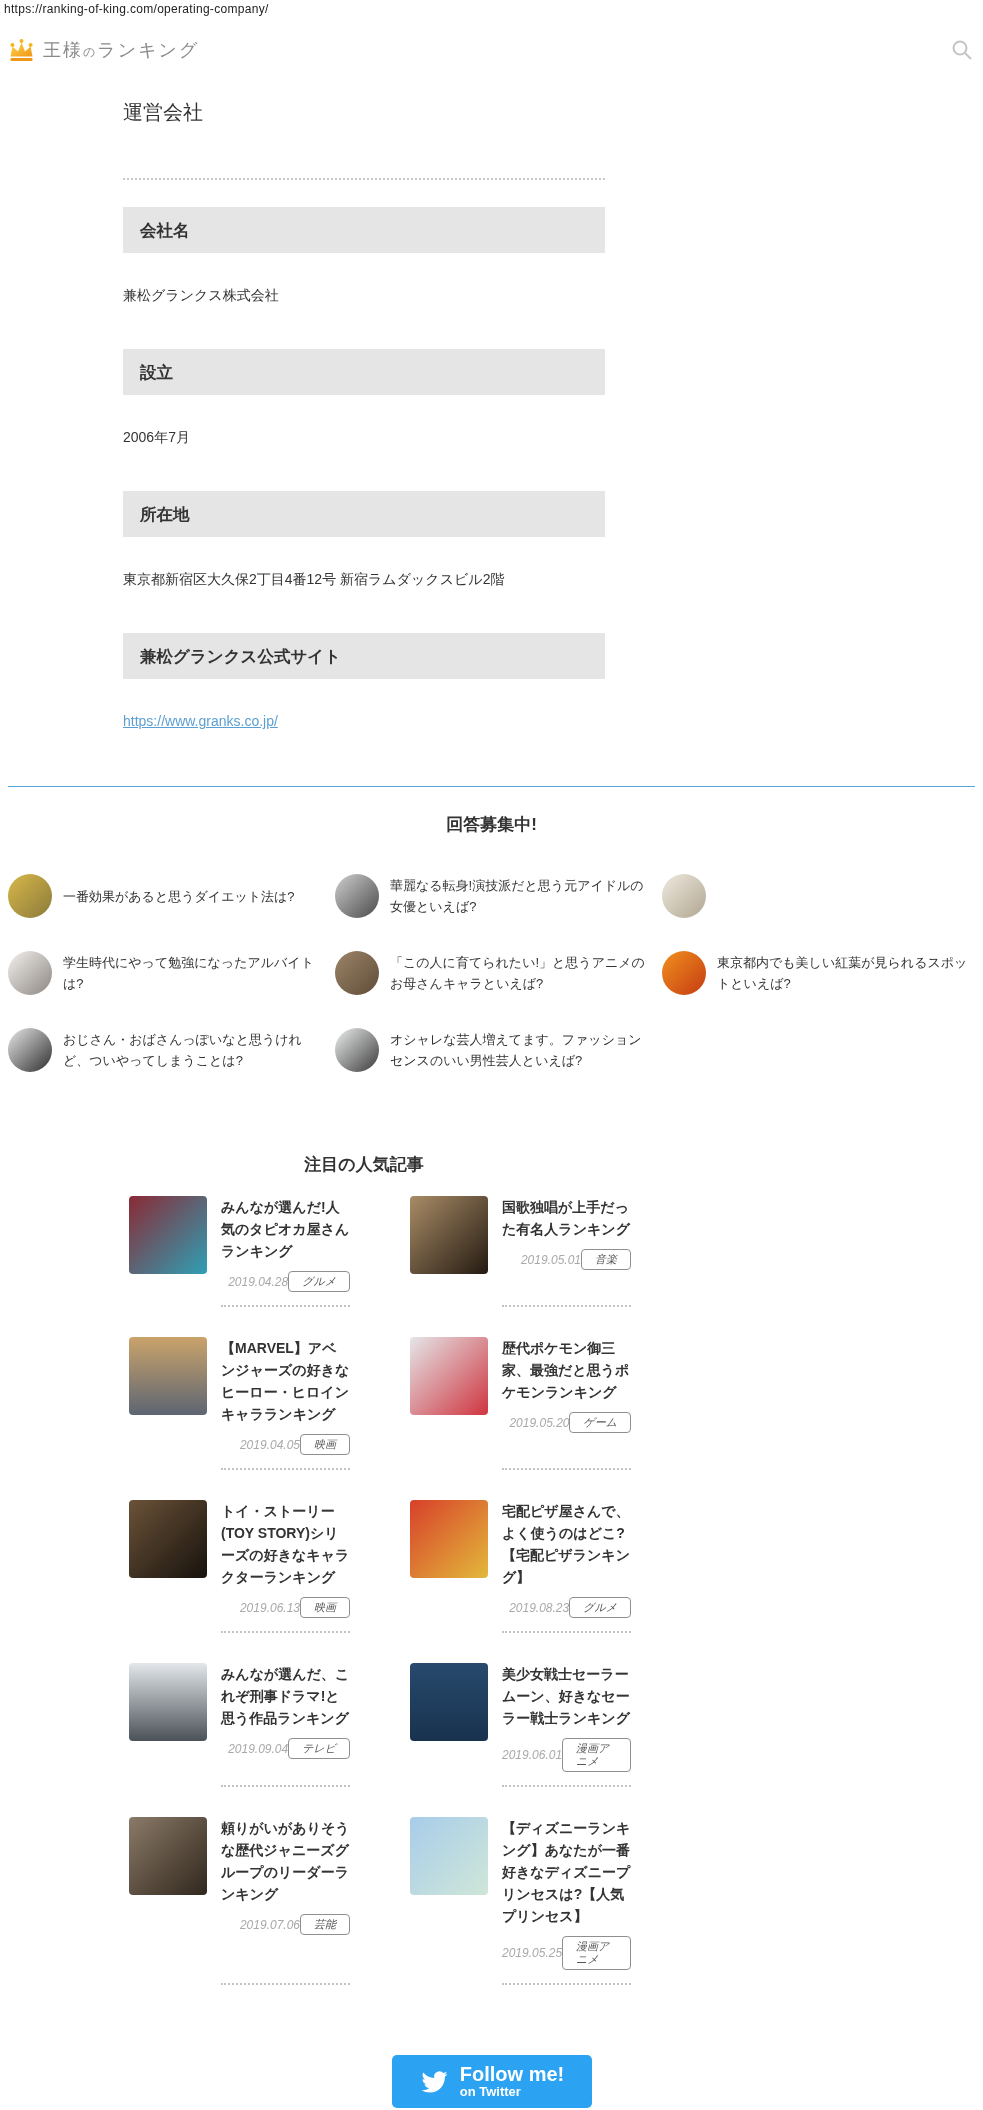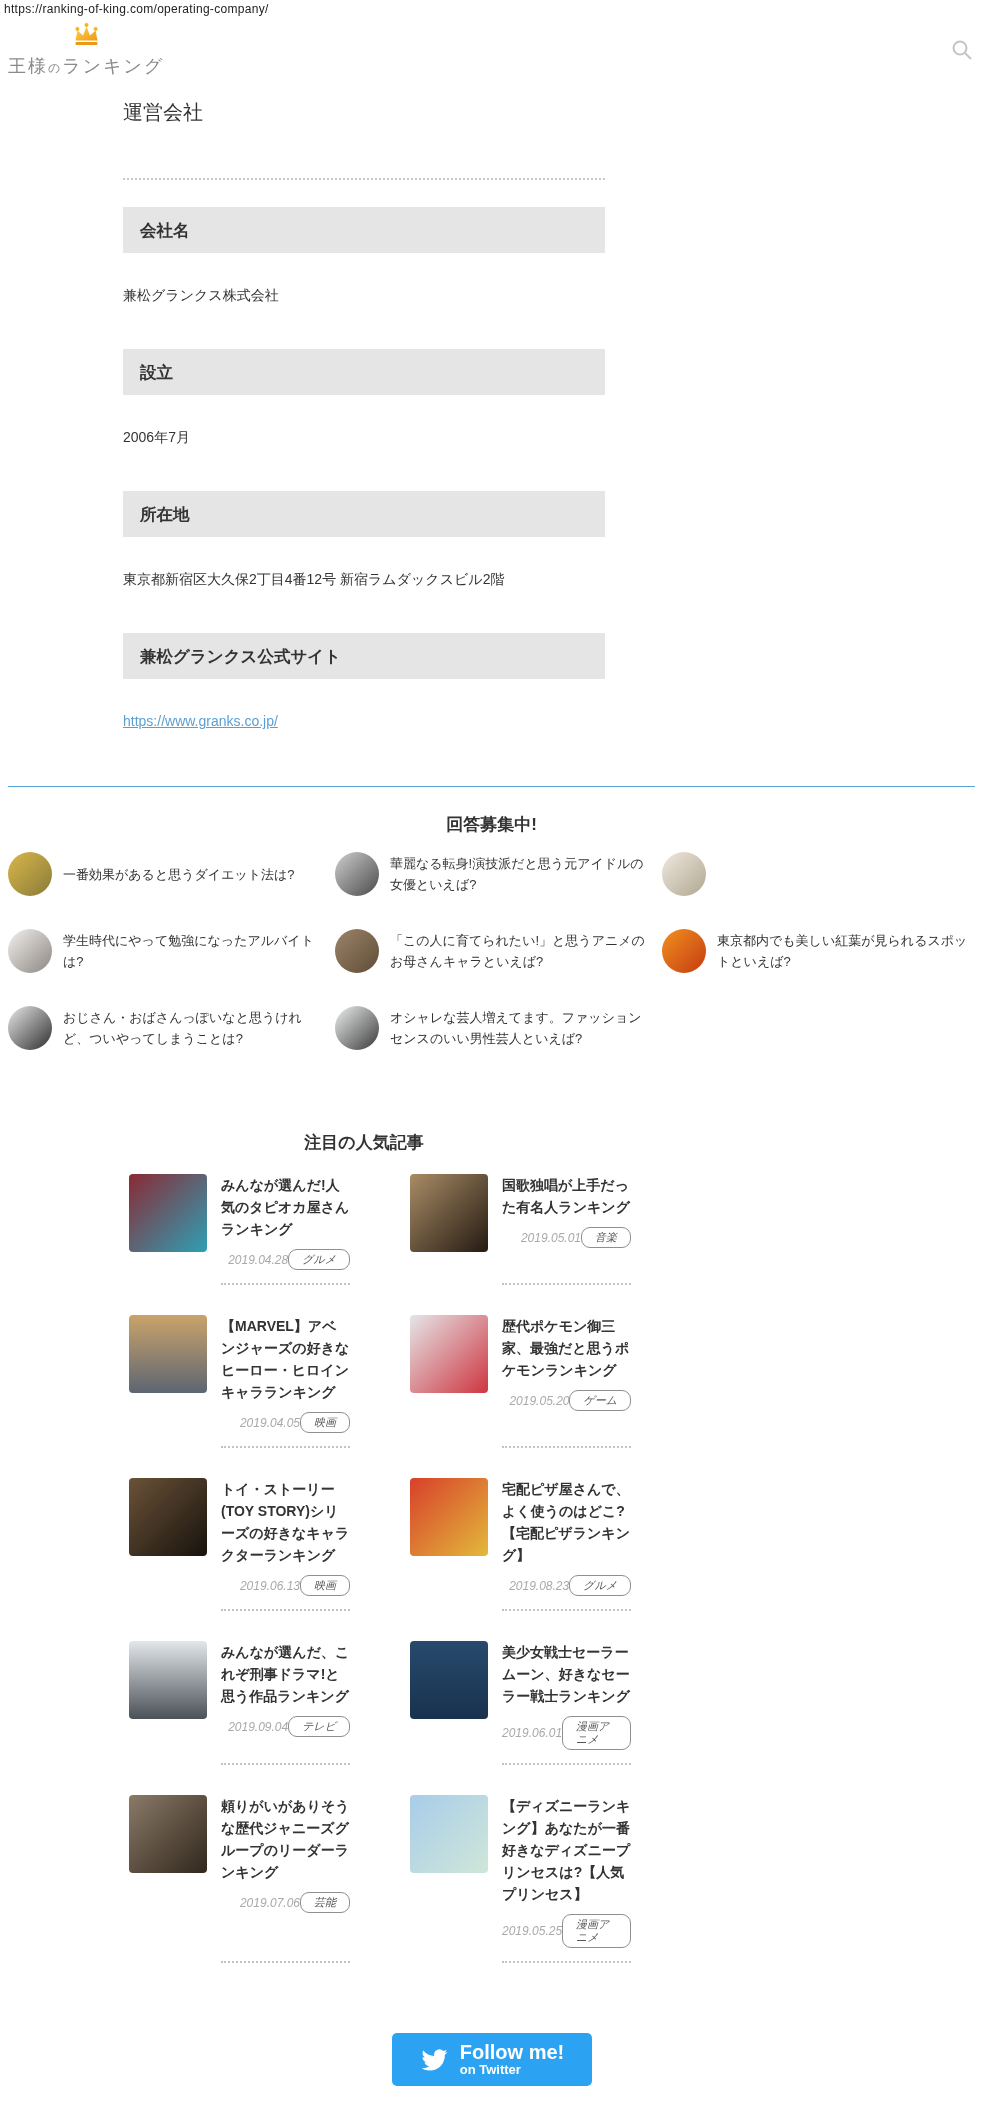--- a/index.html
+++ b/index.html
@@ -16,21 +16,21 @@
     color: #222;
     letter-spacing: 0.3px;
   }
   
   .site-header {
     display: flex;
     align-items: center;
     padding: 14px 10px 0 8px;
     height: 54px;
   }
-  .logo { display:flex; align-items:center; gap:8px; cursor:pointer;flex-direction:column; }
+  .logo { display:flex; align-items:center; gap:8px; cursor:pointer; }
   .logo-text { font-size: 18px; color:#8a8a8a; letter-spacing: 2px; }
   .logo-text .particle { font-size: 12px; }
   .search-btn { margin-left:auto; cursor:pointer; line-height:0; }
   
   .main-col { margin-left: 97px; width: 534px; }
   .company { padding: 0 26px 57px; }
   .page-title { font-size: 20px; font-weight: 500; margin: 30px 0 0; line-height: 24px; }
   .title-sep { border-bottom: 2px dotted #c9c9c9; margin-top: 54px; }
   .sec-head {
     background: #e5e5e5;
@@ -41,21 +41,21 @@
     margin-top: 27px;
     color: #333;
   }
   .sec-val { font-size: 14px; line-height: 16px; margin: 34px 0 46px; }
   .sec-val:last-child { margin-bottom: 0; }
   .sec-link { color: #5b9fd2; text-decoration: underline; cursor:pointer; }
   
   .divider-blue { border-top: 1px solid #55a5d6; margin: 0 8px; }
   .qa-heading { text-align:center; font-size:17px; font-weight:bold; margin-top:27px; line-height:22px; }
   .qa-grid {
-    margin: 16px 8px 0;
+    margin: 38px 8px 0;
     display: grid;
     grid-template-columns: repeat(3, 1fr);
     column-gap: 14px;
     row-gap: 33px;
   }
   .qa-item { display:flex; align-items:center; cursor:pointer; }
   .qa-avatar {
     width: 44px; height: 44px; border-radius: 50%;
     flex: 0 0 44px; margin-right: 11px;
   }
@@ -73,21 +73,21 @@
   .article-thumb {
     width: 78px; height: 78px; flex: 0 0 78px;
     border-radius: 4px; margin-right: 14px;
   }
   .article-body { flex: 1; border-bottom: 2px dotted #c3c3c3; padding-bottom: 13px; }
   .article-title { font-size: 14px; font-weight: bold; line-height: 22px; color:#333; }
   .article-meta { display:flex; align-items:center; justify-content:flex-end; margin-top: 9px; font-style: italic; }
   .article-date { font-size: 12px; color:#a9a9a9; }
   .article-tag {
     font-size: 11px; color:#555;
-    border: 1px solid #8f8f8f; border-radius: 9px;
+    border: 1px solid #8f8f8f; border-radius: 4px;
     padding: 3px 13px; line-height: 13px;
     cursor:pointer; background:#fff;
   }
   
   .follow-btn {
     margin: 70px auto 0;
     width: 200px; height: 53px;
     background: #2ca3f2;
     border-radius: 5px;
     display: flex; align-items: center; justify-content: center;

